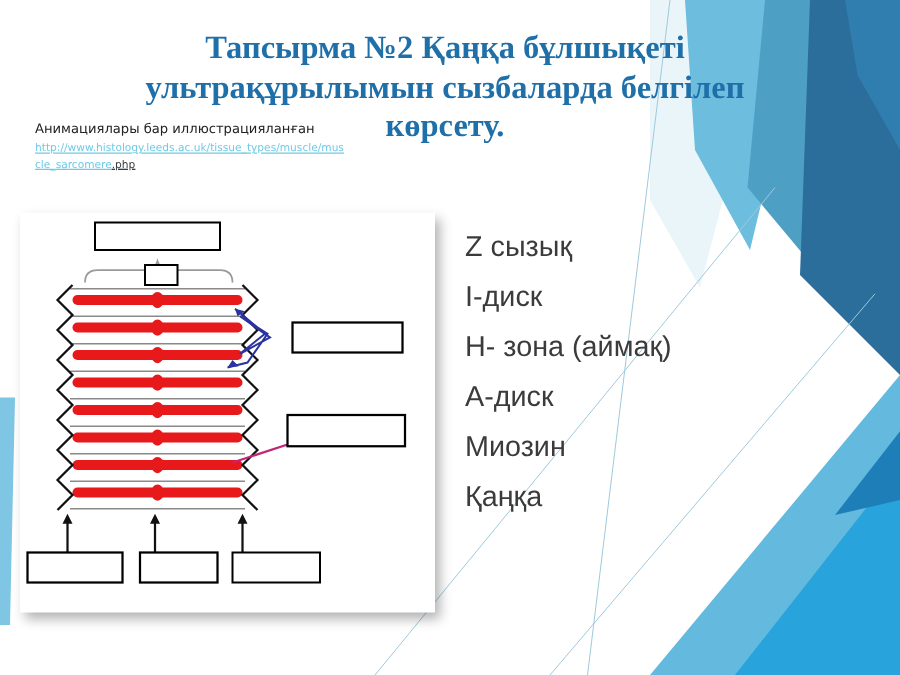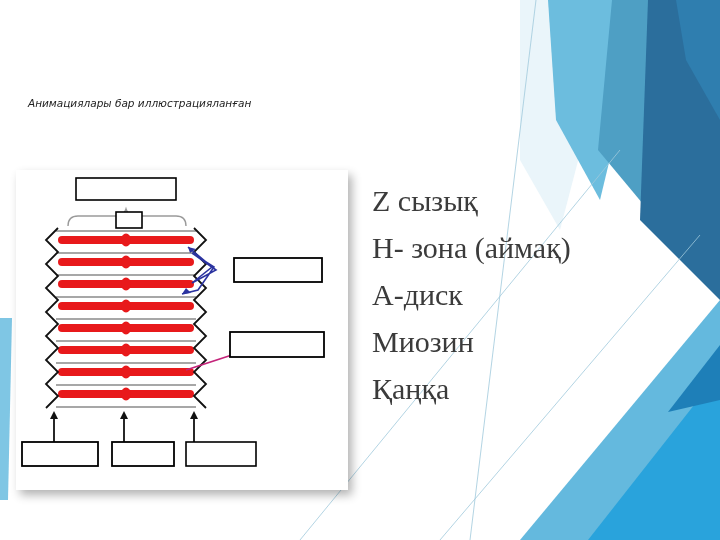--- a/index.html
+++ b/index.html
@@ -32,21 +32,20 @@
   #title .ln{display:block;}
 
   
   #source{
     position:absolute;
     left:28px; top:96px; width:250px;
     font-family:"DejaVu Sans", sans-serif;
     font-size:10.5px;
     line-height:1.45;
     color:#222222;
-    font-style:italic;
   }
   #source .link{
     display:block;
     color:#6ECAE8;
     text-decoration:underline;
     font-size:8.5px;
     line-height:1.5;
     word-break:break-all;
     margin-top:2px;
   }
@@ -60,22 +59,22 @@
     box-shadow:4px 5px 9px rgba(0,0,0,0.30);
   }
   #diagram-svg{display:block;width:332px;height:320px;}
 
   
   #label-list{
     position:absolute;
     left:372px; top:186px; width:300px;
   }
   #label-list .item{
-    font-family:Liberation Serif, serif;
-    font-size:30px;
+    font-family:Liberation Sans, sans-serif;
+    font-size:23px;
     color:#3B3B3B;
     line-height:1.0;
     margin-bottom:17px;
     white-space:nowrap;
   }
 </style>
 </head>
 <body>
 
 <div id="slide">
@@ -93,23 +92,31 @@
     <line x1="700" y1="235" x2="440" y2="540" stroke="#9FC9DC" stroke-width="0.8"></line>
 
     <polygon points="592,540 720,345 720,400 660,540" fill="#BFE1F1"></polygon>
     <polygon points="520,540 720,300 720,380 626,540" fill="#64B9DE"></polygon>
     <polygon points="588,540 720,372 720,540" fill="#29A3DC"></polygon>
     <polygon points="668,412 720,345 720,400" fill="#1E7FB8"></polygon>
 
     <polygon points="0,318 12,318 8,500 0,500" fill="#7FC6E4"></polygon>
   </svg>
 
+  <div id="title">
+    <span class="ln">Тапсырма №2 Қаңқа бұлшықеті</span>
+    <span class="ln">ультрақұрылымын сызбаларда белгілеп</span>
+    <span class="ln">көрсету.</span>
+  </div>
 
   <div id="source">
     <div>Анимациялары бар иллюстрацияланған</div>
+    <a class="link" href="#">
+      <span>http://www.histology.leeds.ac.uk/tissue_types/muscle/muscle_</span><span>sarcomere</span><span class="tail">.php</span>
+    </a>
   </div>
 
   <div id="diagram-panel">
     <svg id="diagram-svg" viewBox="0 0 332 320">
 
       <rect x="60" y="8" width="100" height="22" fill="#ffffff" stroke="#000000" stroke-width="1.6"></rect>
 
       <path d="M52,56 q0,-10 10,-10 L100,46 q8,0 10,-7 q2,7 10,7 L160,46 q10,0 10,10" fill="none" stroke="#9A9A9A" stroke-width="1.4"></path>
 
       <rect x="100" y="42" width="26" height="16" fill="#ffffff" stroke="#000000" stroke-width="1.6"></rect>
@@ -189,19 +196,20 @@
       </g>
 
       <rect x="6" y="272" width="76" height="24" fill="#ffffff" stroke="#000000" stroke-width="1.8"></rect>
       <rect x="96" y="272" width="62" height="24" fill="#ffffff" stroke="#000000" stroke-width="1.8"></rect>
       <rect x="170" y="272" width="70" height="24" fill="#ffffff" stroke="#000000" stroke-width="1.6"></rect>
     </svg>
   </div>
 
   <div id="label-list">
     <div class="item">Z сызық</div>
+    <div class="item">I-диск</div>
     <div class="item">H- зона (аймақ)</div>
     <div class="item">A-диск</div>
     <div class="item">Миозин</div>
     <div class="item">Қаңқа</div>
   </div>
 
 </div>
 
 </body></html>

